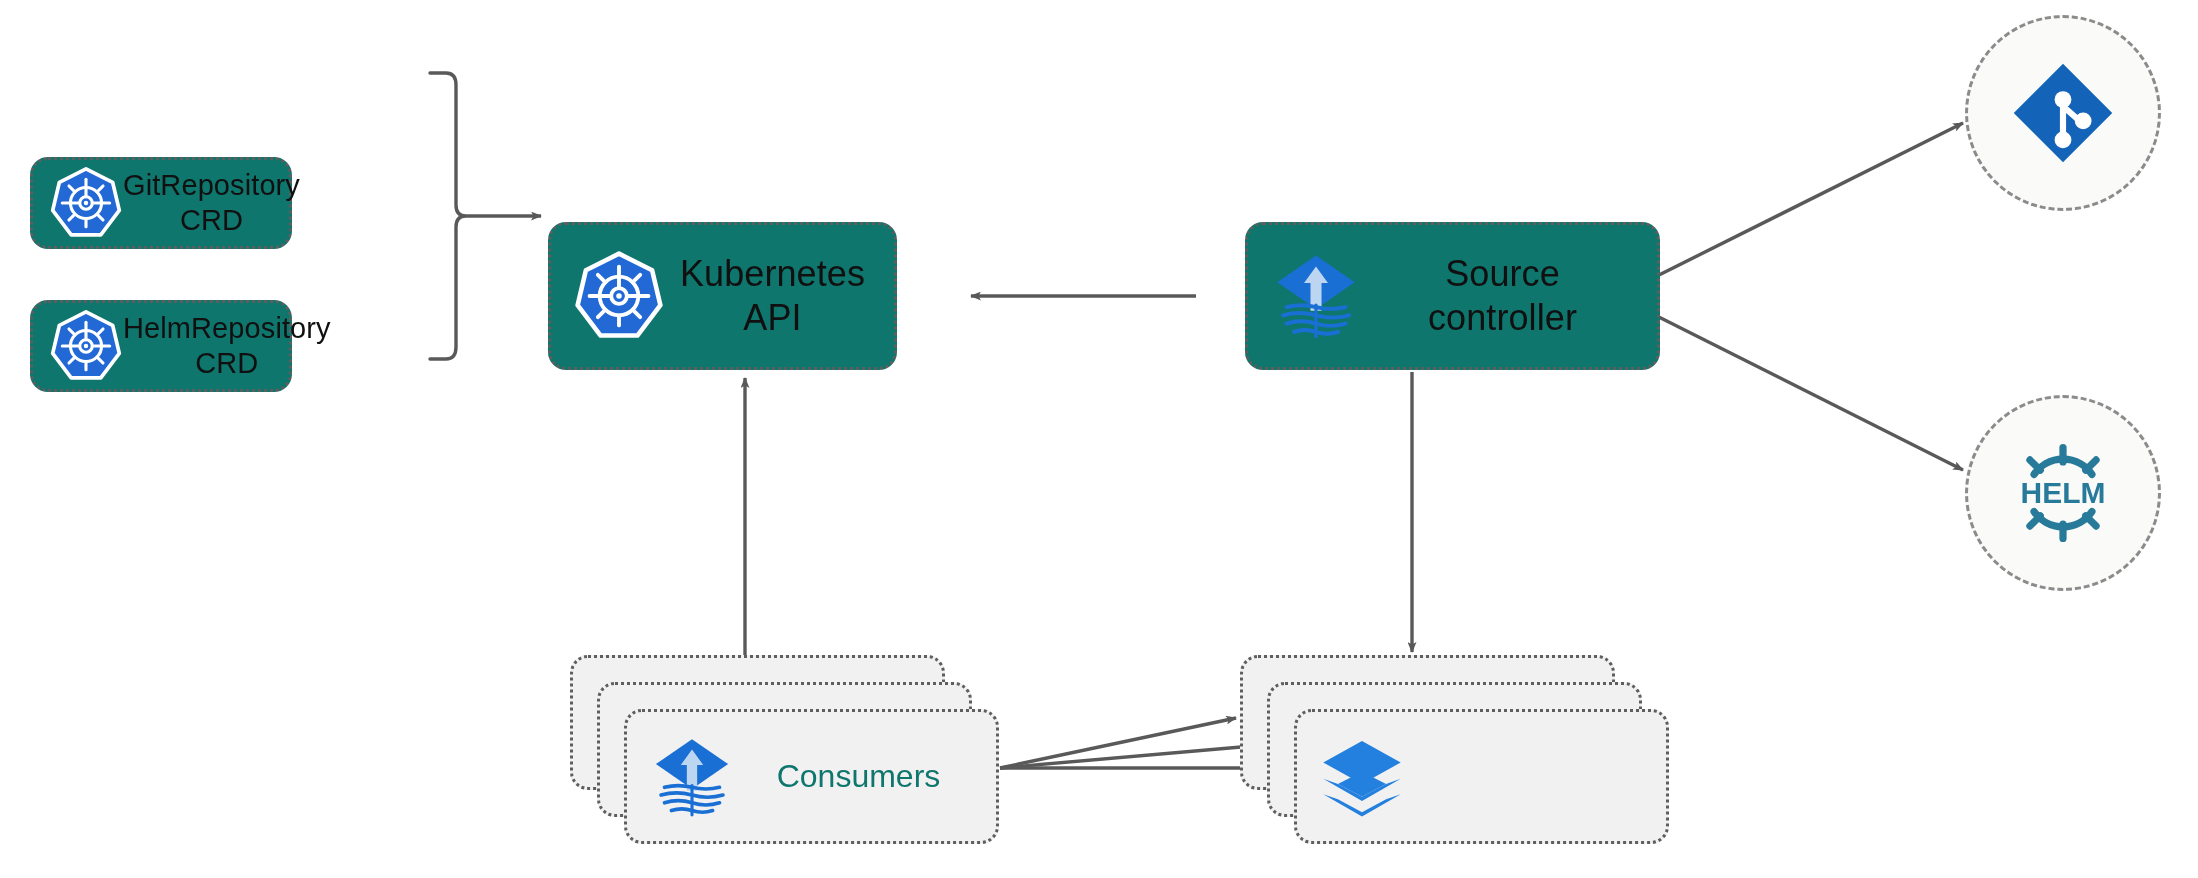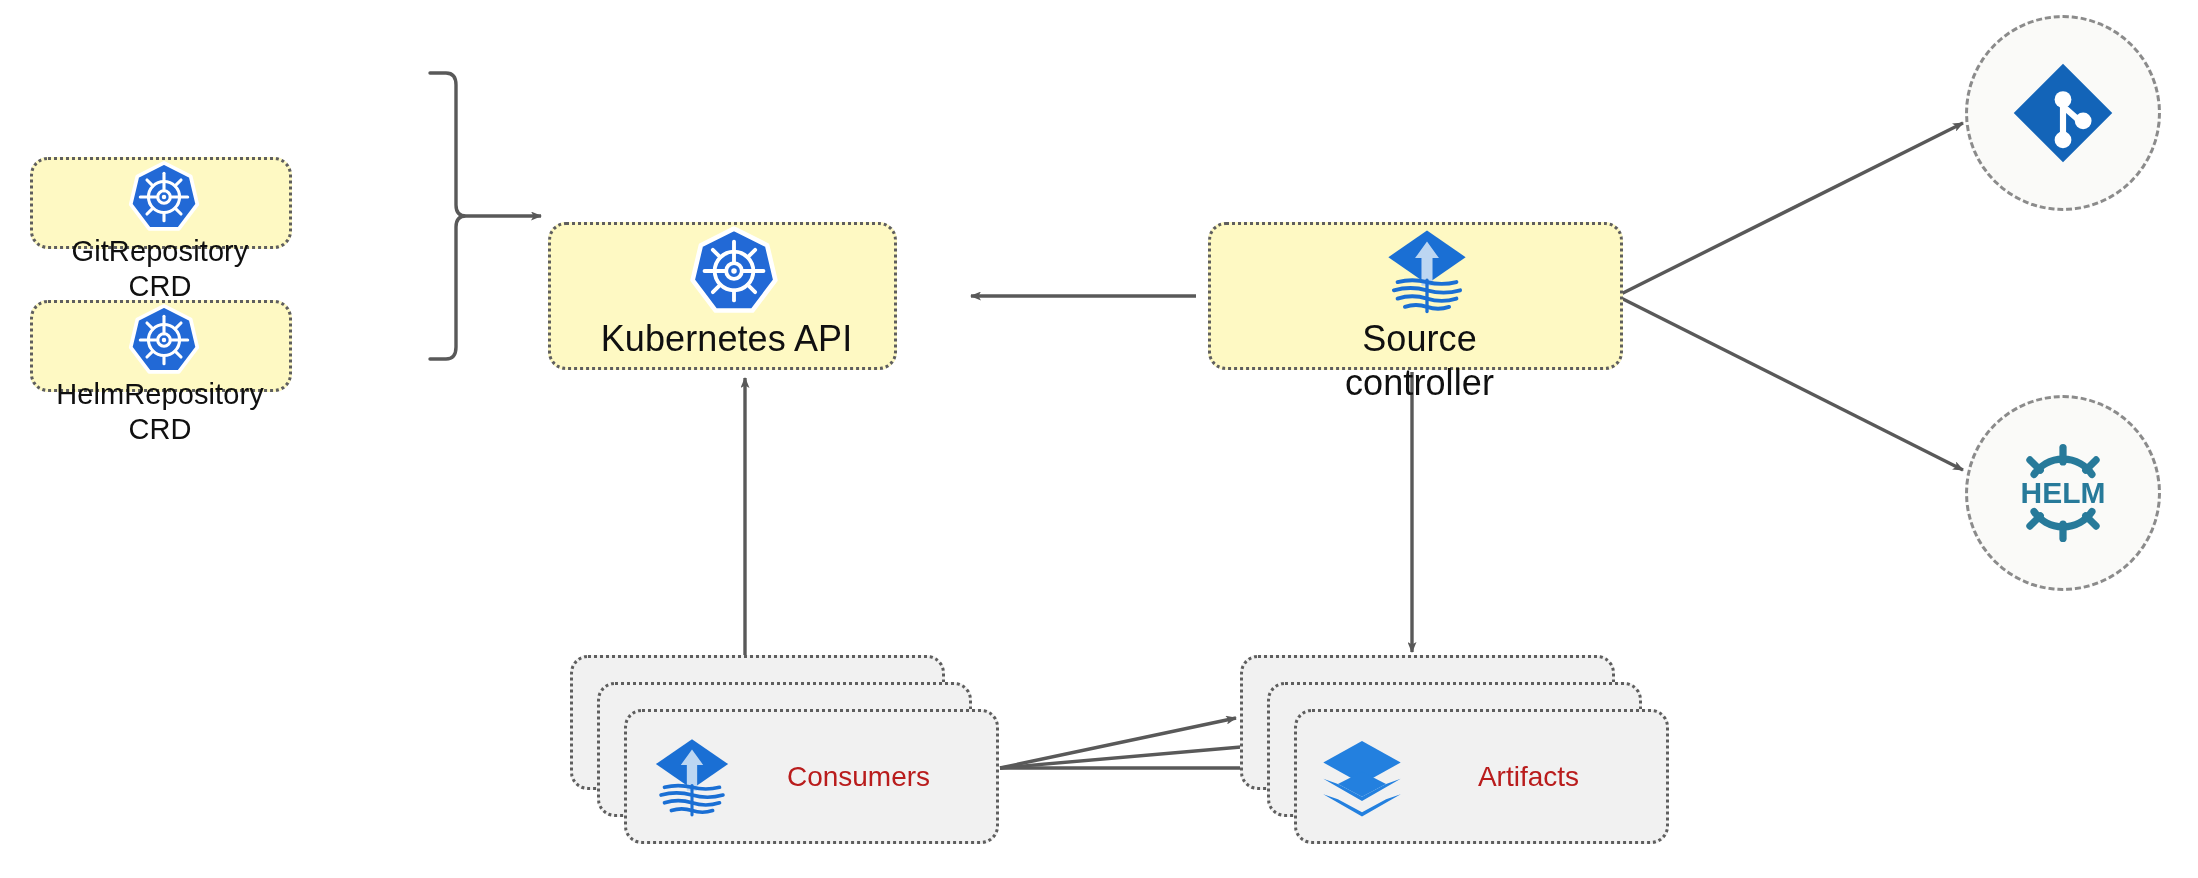--- a/index.html
+++ b/index.html
@@ -21,27 +21,26 @@
     position: absolute;
     left: 0;
     top: 0;
     width: 2198px;
     height: 878px;
     pointer-events: none;
   }
   .node {
     position: absolute;
     box-sizing: border-box;
-    background: #fef9c3;
+    background: #0f766e;
     border: 3px dotted #5e5e5e;
     border-radius: 18px;
     display: flex;
     align-items: center;
     justify-content: flex-start;
-    flex-direction: column;
   }
   .node .icon-wrap {
     flex: 0 0 auto;
     display: flex;
     align-items: center;
     justify-content: center;
   }
   .node .label {
     flex: 1 1 auto;
     text-align: center;
@@ -65,21 +64,21 @@
   
   #k8s-api {
     left: 548px; top: 222px;
     width: 349px; height: 148px;
     padding-left: 22px;
   }
   #k8s-api .label { font-size: 36px; }
 
   
   #source-controller {
-    left: 1208px; top: 222px;
+    left: 1245px; top: 222px;
     width: 415px; height: 148px;
     padding-left: 22px;
   }
   #source-controller .label { font-size: 36px; }
 
   
   .stack {
     position: absolute;
   }
   .stack .card {
@@ -95,22 +94,22 @@
   .stack .card.c2 { left: 27px; top: 27px; }
   .stack .card.c3 {
     left: 54px; top: 54px;
     display: flex;
     align-items: center;
     padding-left: 22px;
   }
   .stack .card.c3 .label {
     flex: 1 1 auto;
     text-align: center;
-    color: #b91c1c;
-    font-size: 28px;
+    color: #0f766e;
+    font-size: 32px;
     padding-right: 14px;
   }
   #consumers-stack { left: 570px; top: 655px; }
   #artifacts-stack { left: 1240px; top: 655px; }
 
   
   .circle-node {
     position: absolute;
     width: 196px;
     height: 196px;
@@ -294,21 +293,20 @@
     <div class="card c2"></div>
     <div class="card c3">
       <span class="icon-wrap">
         <svg class="icon-svg" width="86" height="86" viewBox="0 0 100 100">
           <polygon points="50,8 95,33 50,58 5,33" fill="#2380df"></polygon>
           <polygon points="50,44 78,58 50,73 22,58" fill="#2380df"></polygon>
           <polygon points="5,52 22,58 50,73 78,58 95,52 50,78" fill="#2380df"></polygon>
           <polygon points="5,70 22,76 50,91 78,76 95,70 50,96" fill="#2380df"></polygon>
         </svg>
       </span>
-      <span class="label">Artifacts</span>
     </div>
   </div>
 
   <div class="circle-node" id="git-circle">
     <span class="icon-wrap">
       <svg class="icon-svg" width="112" height="112" viewBox="0 0 100 100">
         <polygon points="50,6 94,50 50,94 6,50" fill="#1364b8"></polygon>
         <g stroke="#ffffff" stroke-width="5.5" fill="none" stroke-linecap="round">
           <line x1="50" y1="72" x2="50" y2="40"></line>
           <path d="M50,44 L66,58"></path>

